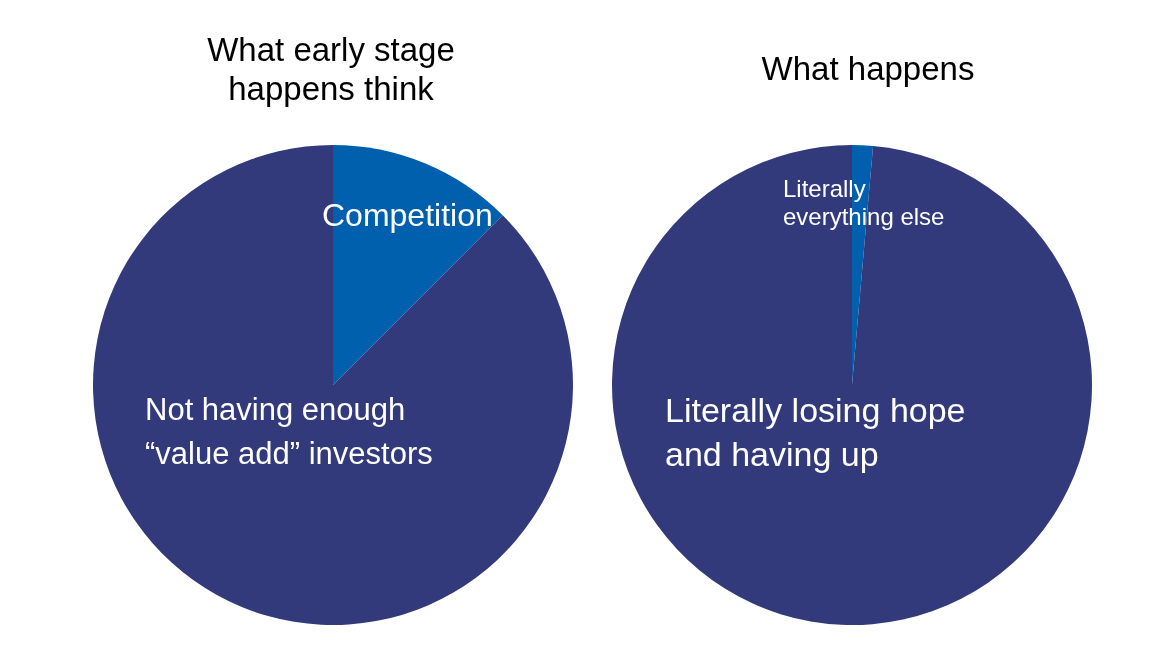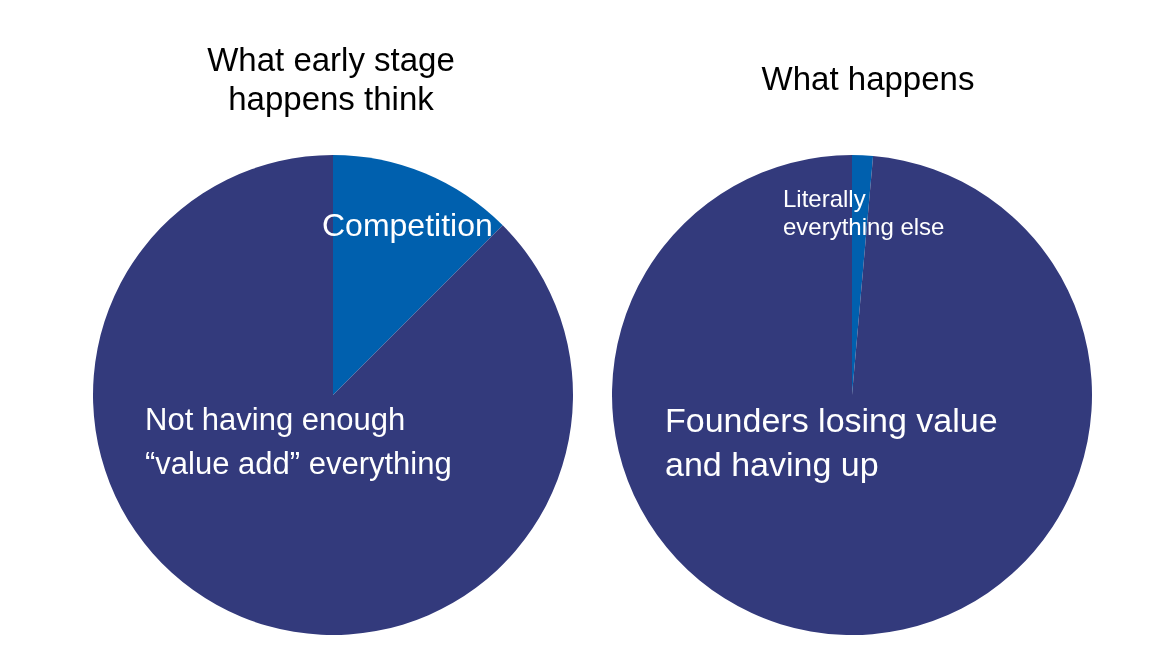--- a/index.html
+++ b/index.html
@@ -10,21 +10,20 @@
     width: 1164px;
     height: 663px;
     background: var(--background, #ffffff);
     font-family: "Liberation Sans", "DejaVu Sans", sans-serif;
     overflow: hidden;
   }
   .page {
     position: relative;
     width: 1164px;
     height: 503px;
-    margin-top: 10px;
   }
   .chart-title {
     position: absolute;
     margin: 0;
     font-weight: 400;
     font-size: 33px;
     line-height: 39px;
     color: var(--title, #000000);
     text-align: center;
     white-space: nowrap;
@@ -93,35 +92,35 @@
       <path d="M0 0 L0 -1 A1 1 0 0 1 0.7071067811865475 -0.7071067811865476 Z" fill="#0060AE"></path>
       <path d="M0 0 L0.7071067811865475 -0.7071067811865476 A1 1 0 1 1 -2.4492935982947064e-16 -1 Z" fill="#333A7C"></path>
     </svg>
 
   <div class="slice-label label-competition">
     <span class="lline">Competition</span>
   </div>
 
   <div class="slice-label label-left-main">
     <span class="lline">Not having enough</span>
-    <span class="lline">“value add” everything</span>
+    <span class="lline">“value add” investors</span>
   </div>
 
   <h2 class="chart-title title-right">
     <span class="tline">What happens</span>
   </h2>
 
   <svg class="pie pie-right" viewBox="-1 -1 2 2">
       <path d="M0 0 L0 -1 A1 1 0 0 1 0.08785119655074317 -0.9961336091431725 Z" fill="#0060AE"></path>
       <path d="M0 0 L0.08785119655074317 -0.9961336091431725 A1 1 0 1 1 -2.4492935982947064e-16 -1 Z" fill="#333A7C"></path>
     </svg>
 
   <div class="slice-label label-right-small">
     <span class="lline">Literally</span>
     <span class="lline">everything else</span>
   </div>
 
   <div class="slice-label label-right-main">
-    <span class="lline">Founders losing value</span>
+    <span class="lline">Literally losing hope</span>
     <span class="lline">and having up</span>
   </div>
 
 </div>
 
 </body></html>

